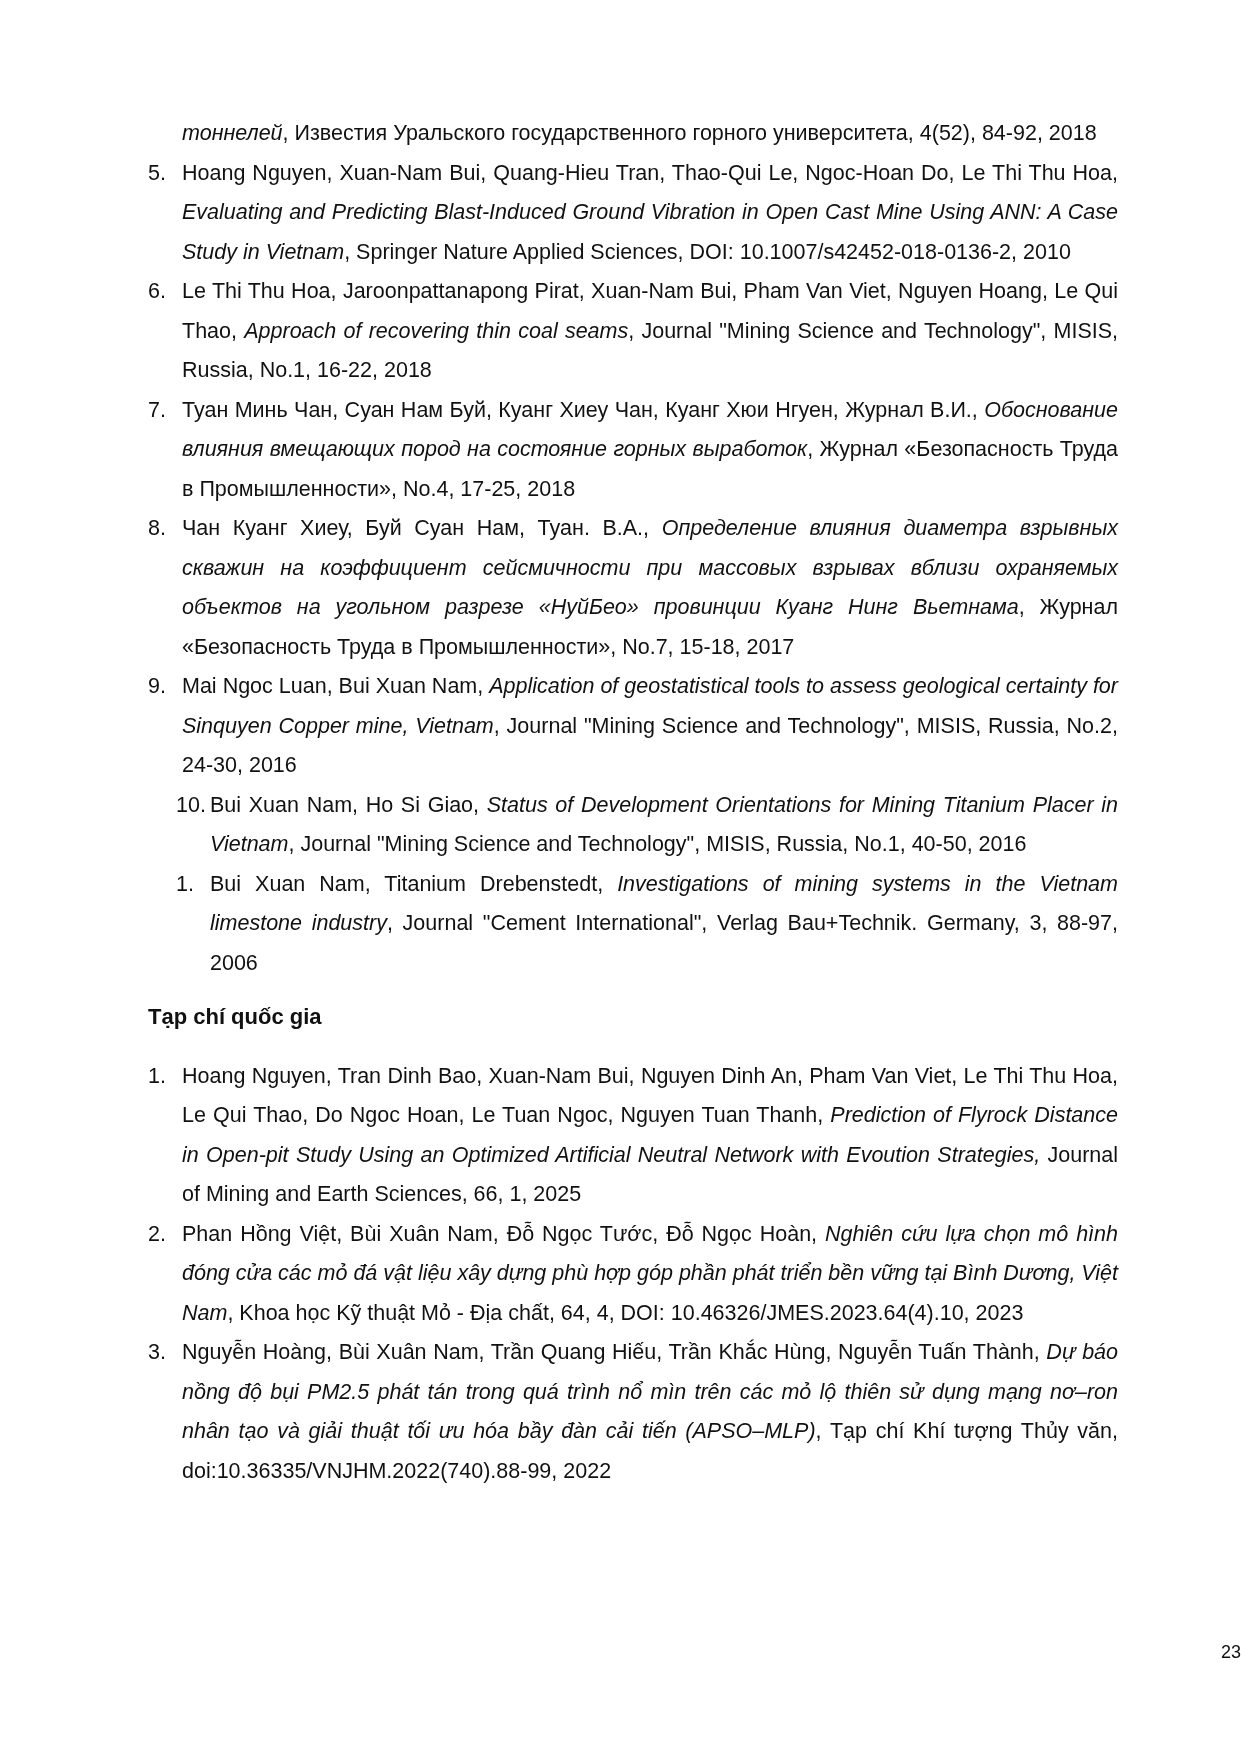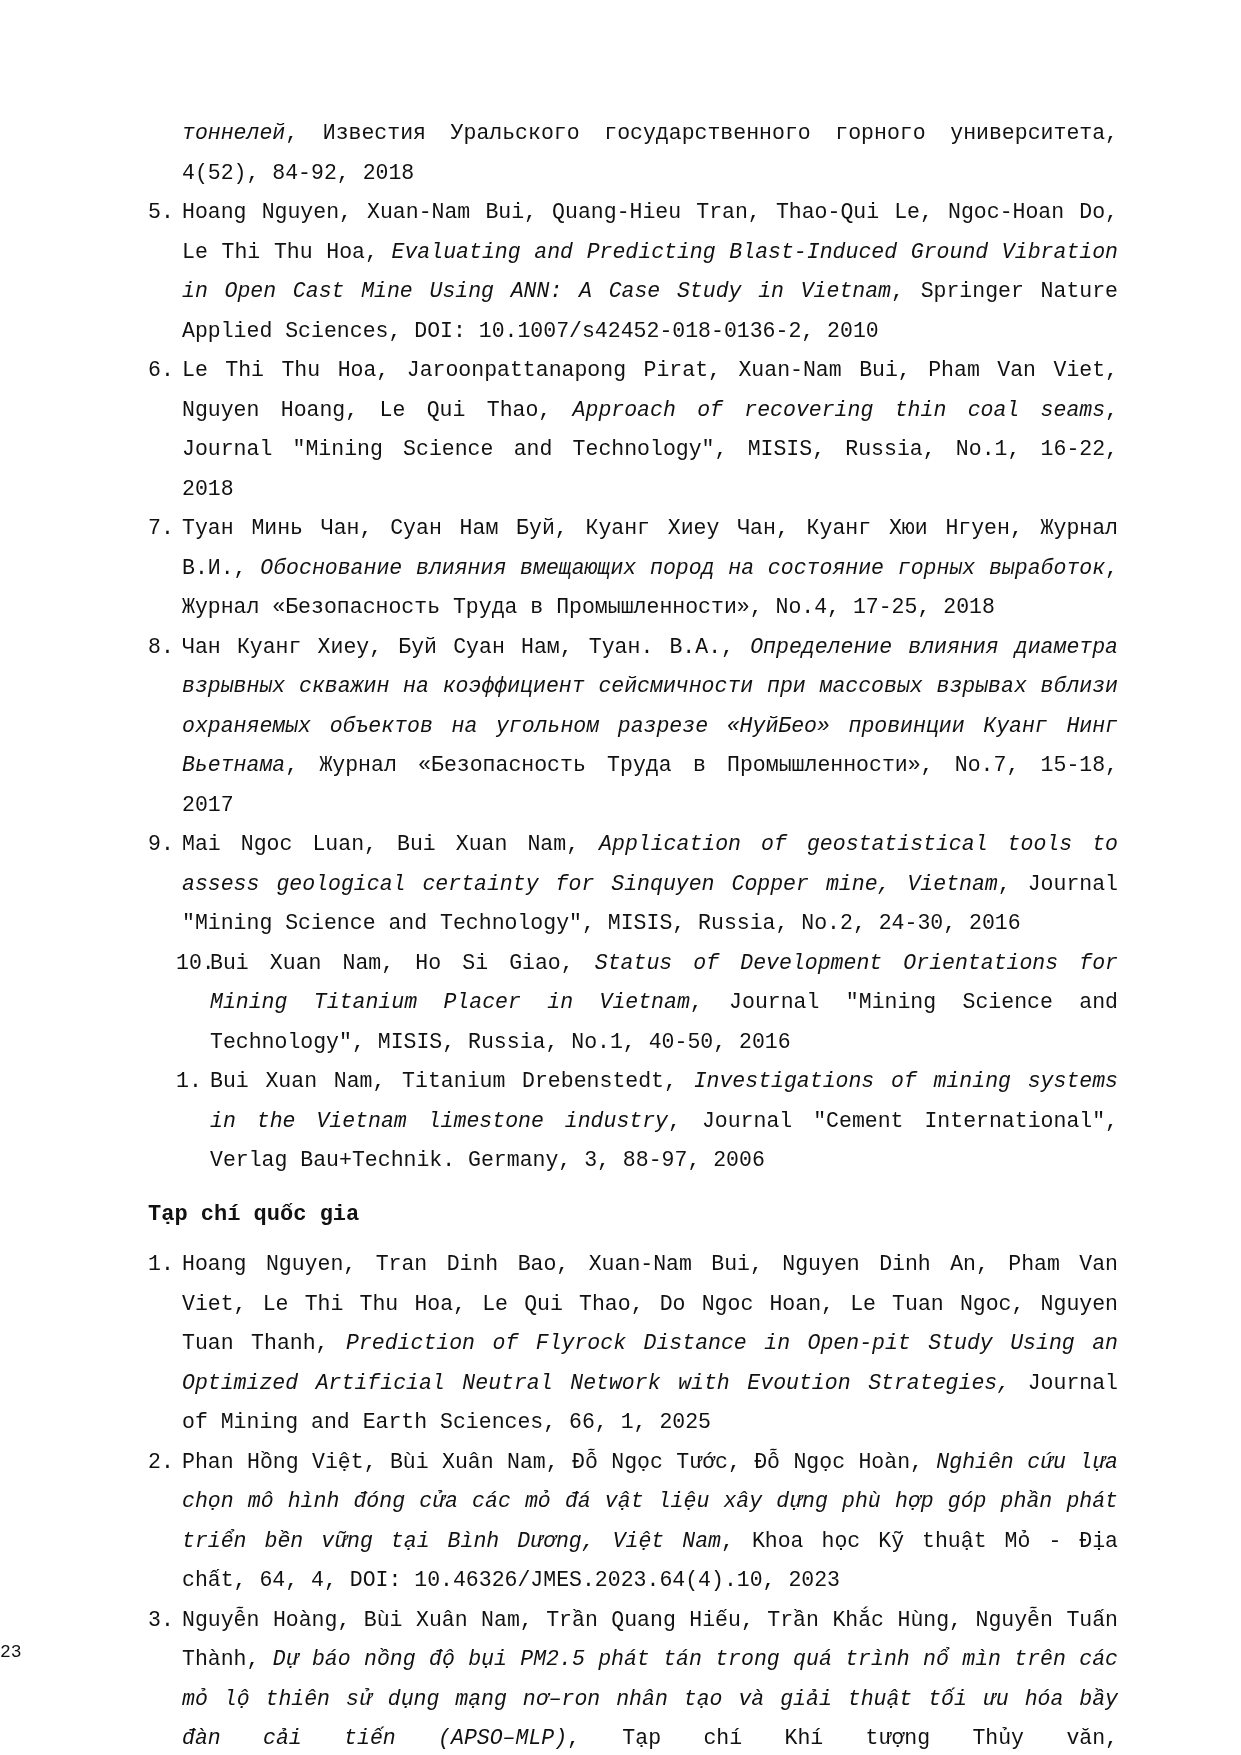--- a/index.html
+++ b/index.html
@@ -1,29 +1,29 @@
 <!DOCTYPE html>
 <html><head>
   <meta charset="utf-8">
   <style>
     html, body { margin: 0; padding: 0; background: #ffffff; }
     body { width: 1241px; height: 1755px; position: relative; overflow: hidden;
       font-family: "Liberation Sans", "DejaVu Sans", sans-serif; color: #111; }
-    .page { position: absolute; left: 0; top: 0; width: 1217px; height: 1755px; font-family: Liberation Mono, monospace; }
+    .page { position: absolute; left: 0; top: 0; width: 1217px; height: 1755px; }
     .content { position: absolute; left: 148px; top: 114px; width: 970px;
       font-size: 21.5px; line-height: 39.5px; }
     .entry { position: relative; padding-left: 34px; text-align: justify; }
     .entry .num { position: absolute; left: 0; top: 0; }
     .entry.wide { padding-left: 34px; margin-left: 28px; }
     .entry.wide .num { left: 0; }
     .cont { padding-left: 34px; text-align: justify; }
     i { font-style: italic; }
-    .heading { font-weight: bold; font-size: 22px; margin-top: 14px; margin-bottom: 11px; }
+    .heading { font-weight: bold; font-size: 22px; margin-top: 14px; margin-bottom: 20px; }
     .page-number { position: absolute; left: 0; width: 1241px; top: 1642px;
-      text-align: left; font-size: 18px; color: #111; }
+      text-align: right; font-size: 18px; color: #111; }
   </style>
 </head>
 <body>
 
 <div class="page">
   <div class="content">
 
     <div class="cont"><i>тоннелей</i><span>, Известия Уральского государственного горного университета, 4(52), 84-92, 2018</span></div>
 
     <div class="entry">

